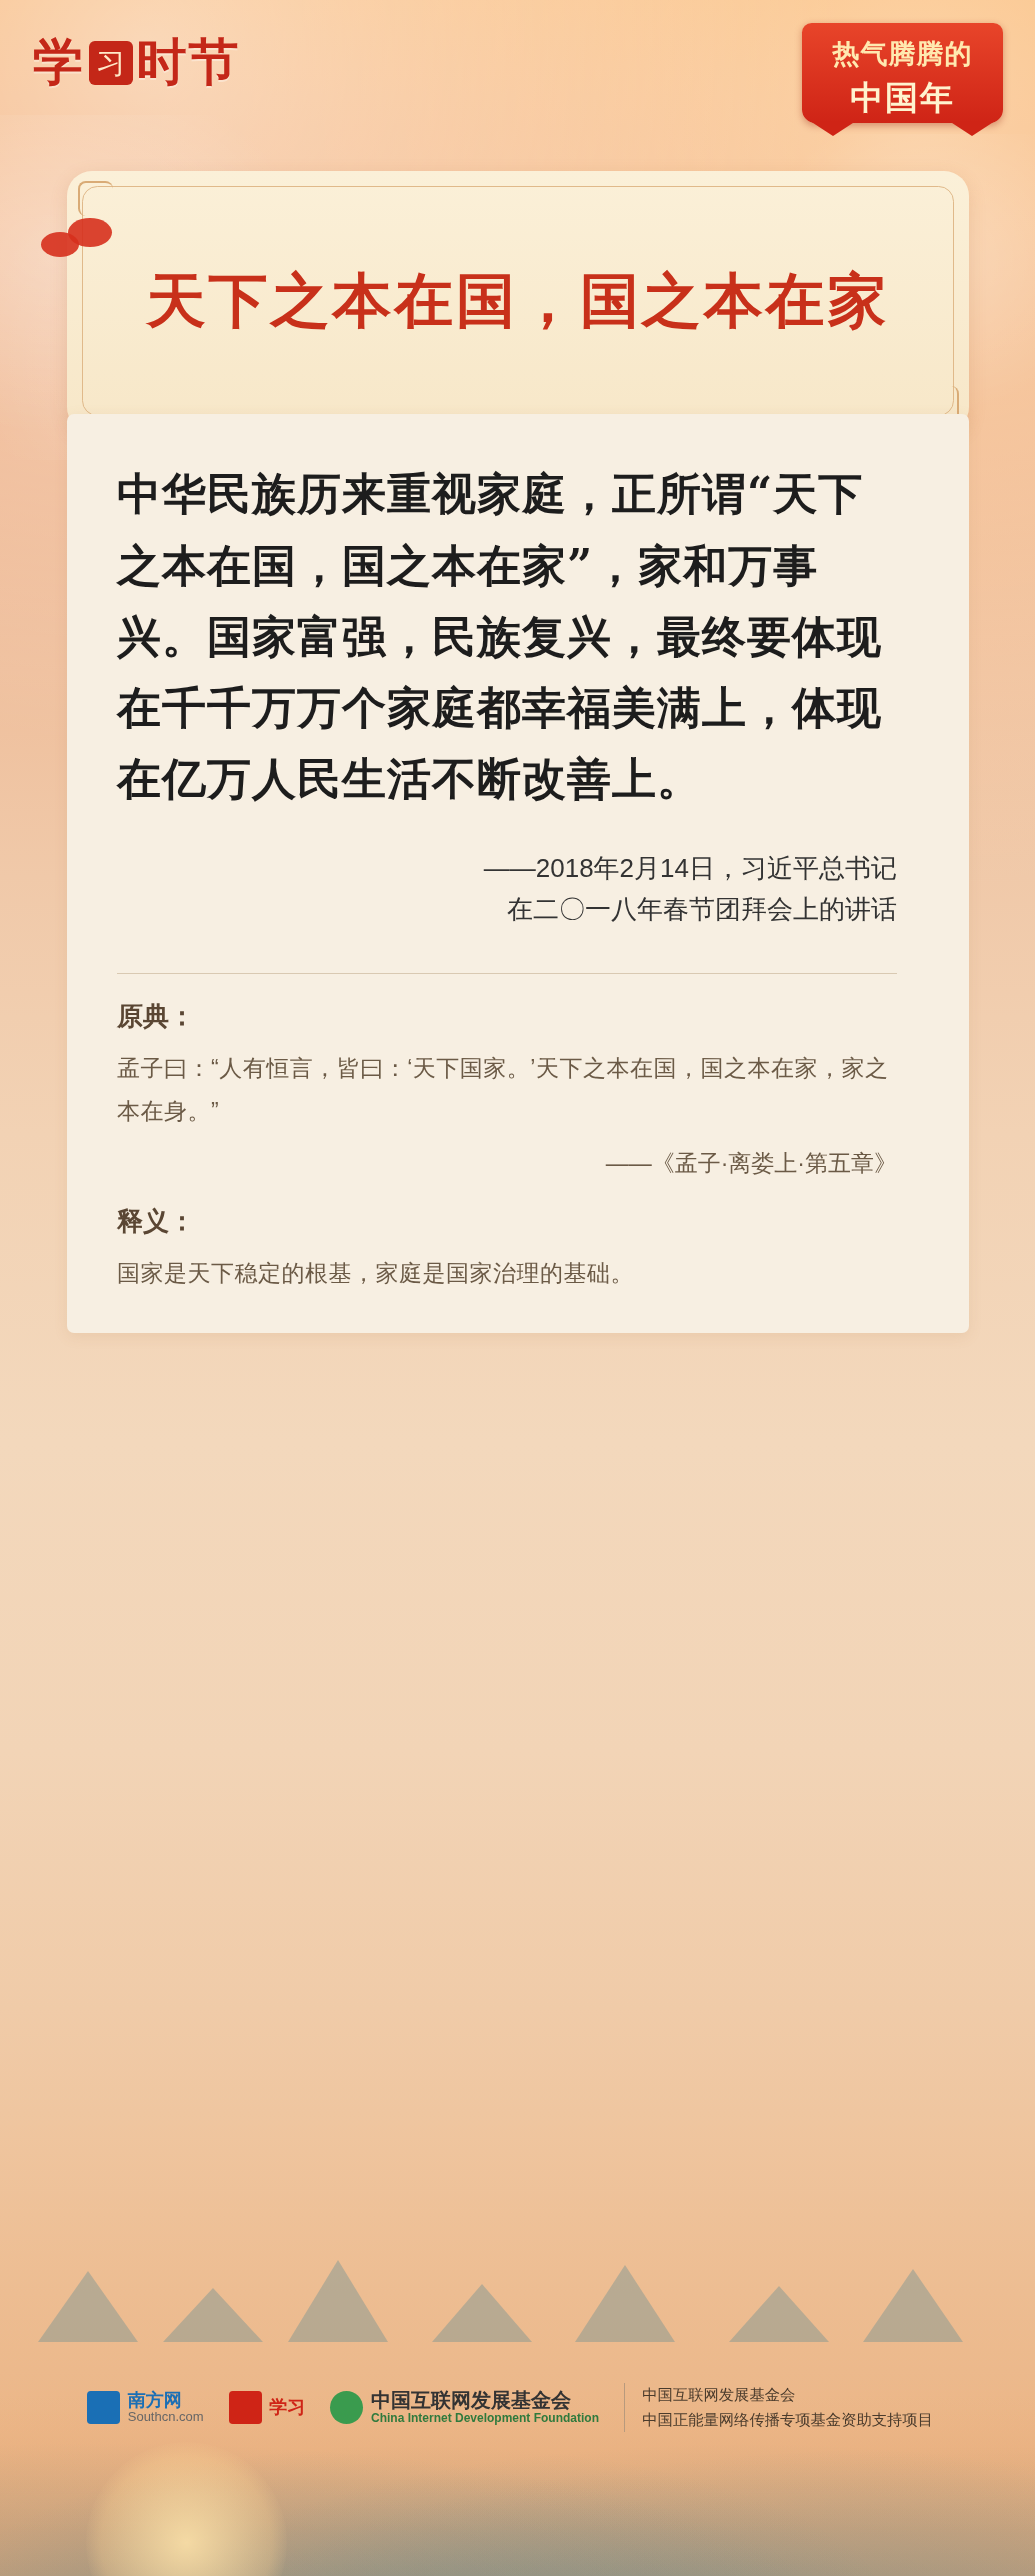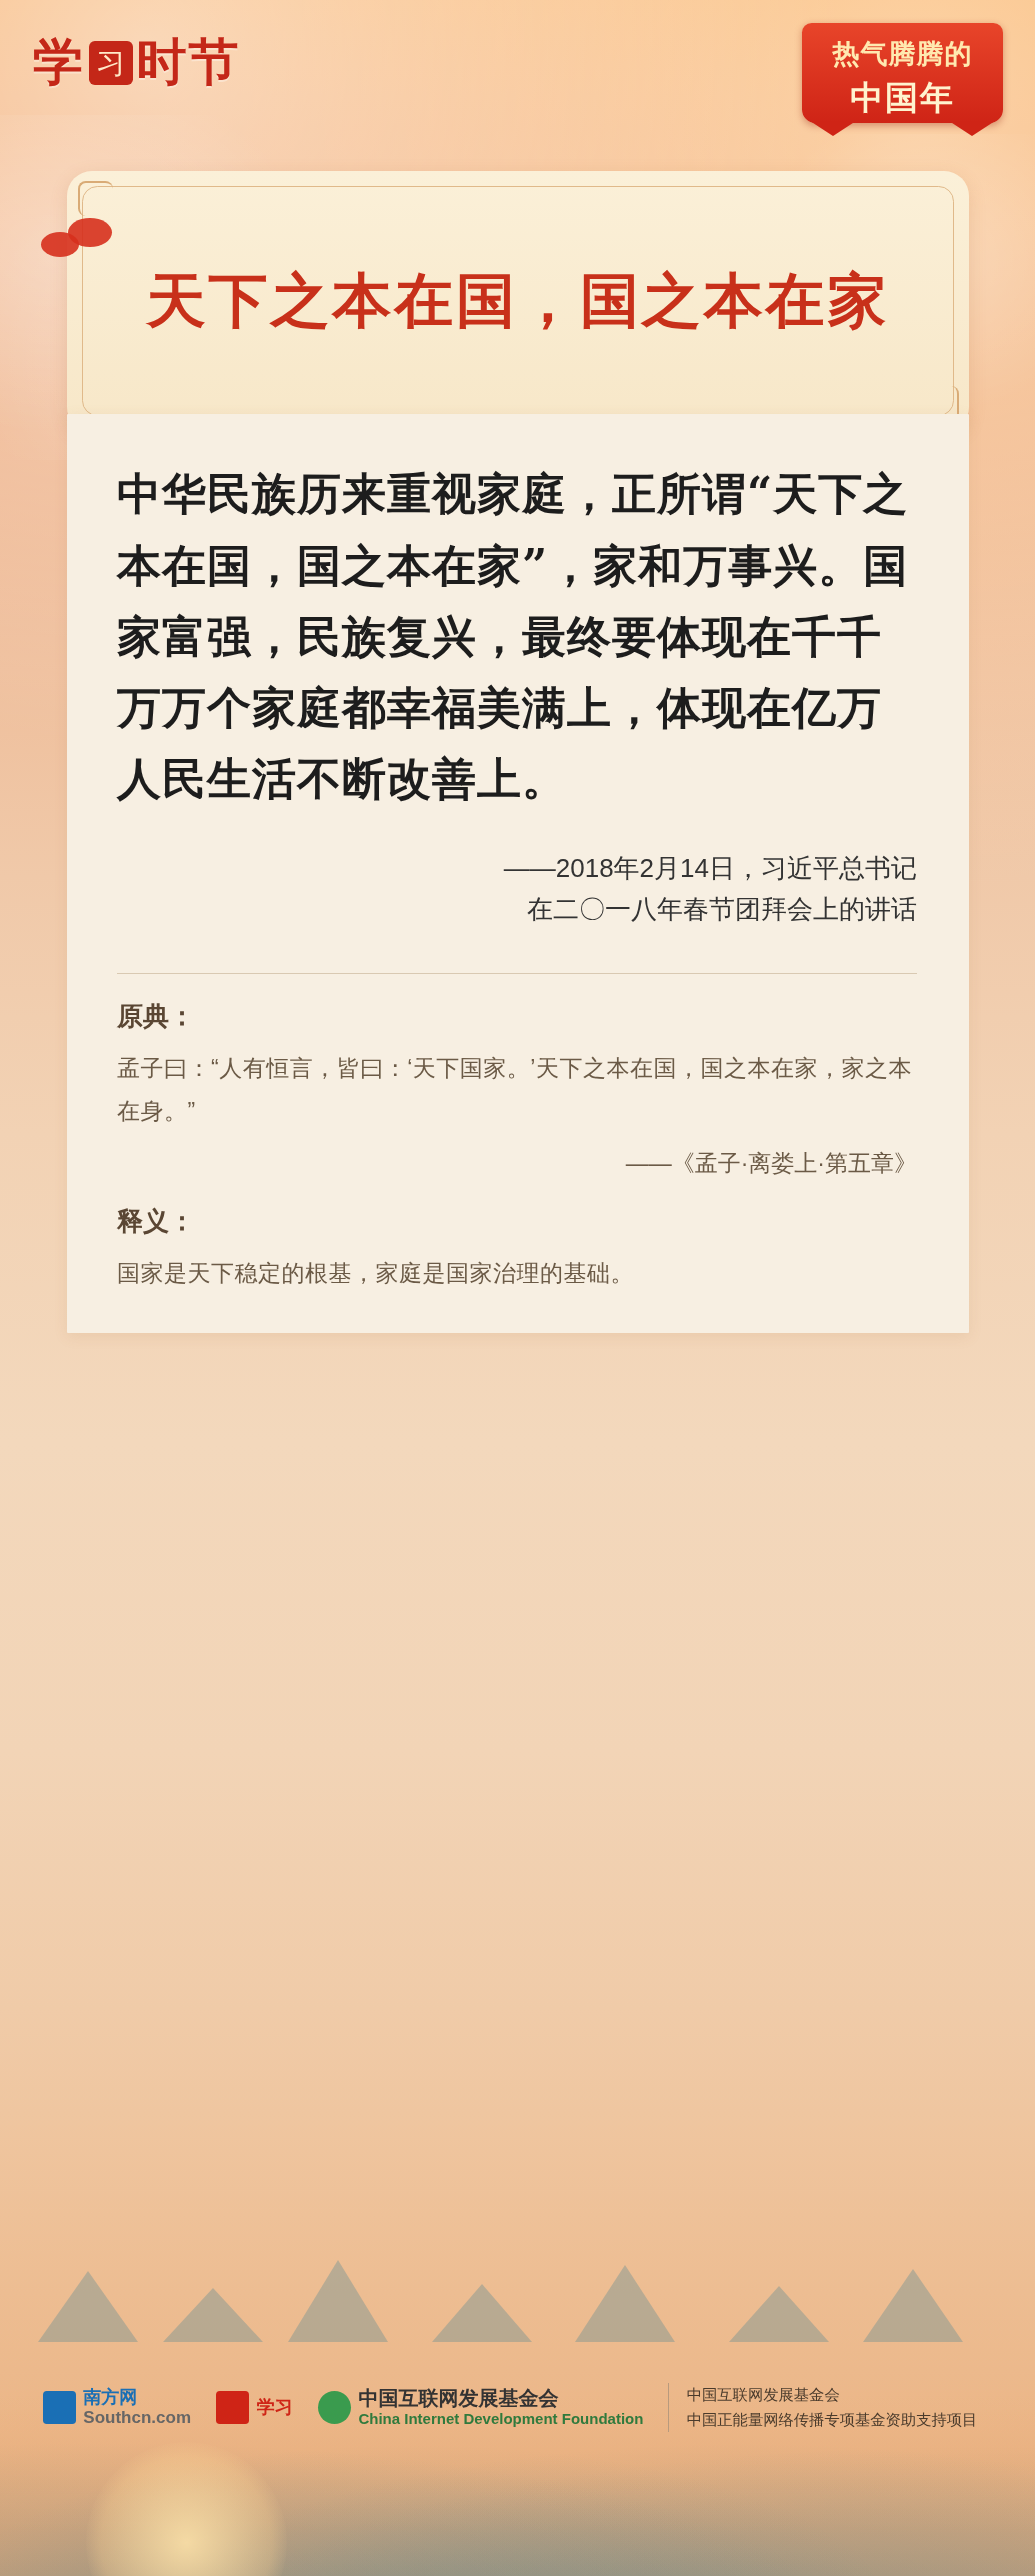--- a/index.html
+++ b/index.html
@@ -184,22 +184,22 @@
     opacity: 0.9;
   }
   .knot .k1 { width: 38px; height: 25px; left: 5.8px; top: 33px; }
   .knot .k2 { width: 44px; height: 29px; left: 33px; top: 19px; }
 
   
   .body-card {
     position: relative;
     margin: -17.3px 67px 0 67px;
     background: #f7efe2;
-    border-radius: 1px;
-    padding: 44px 52px 38px 50px;
+    border-radius: 7px;
+    padding: 44px 72px 38px 50px;
     box-shadow: 0 3.8px 13.4px rgba(170,120,70,0.12);
   }
   .quote {
     font-family: "DejaVu Serif", serif;
     font-size: 44px;
     line-height: 1.62;
     color: #1d1d1d;
     letter-spacing: 1px;
     font-weight: bold;
   }
@@ -330,24 +330,24 @@
   .logo-mark.blue { background: #1a6fb5; }
   .logo-mark.red { background: #cf2416; }
   .logo-mark.green { background: #3a9b4e; border-radius: 50%; }
   .logo-cap {
     font-size: 18px;
     color: #1a6fb5;
     font-weight: bold;
     line-height: 1.15;
   }
   .logo-cap.red { color: #cf2416; }
-  .logo-cap .sub { display: block; font-size: 17px; font-weight: bold; color: #666; }
+  .logo-cap .sub { display: block; font-size: 13px; font-weight: normal; color: #666; }
   .logo-cap.cidf { color: #2f7a3d; }
   .logo-cap.cidf .cn { font-size: 20px; color: #333; }
-  .logo-cap.cidf .en { display:block; font-size: 15px; color: #2f7a3d; }
+  .logo-cap.cidf .en { display:block; font-size: 12px; color: #2f7a3d; }
   .fund-note {
     border-left: 1px solid #b89a7d;
     padding-left: 17.3px;
     font-size: 15.3px;
     line-height: 1.6;
     color: #4a3b2c;
   }
 </style>
 </head>
 <body>

